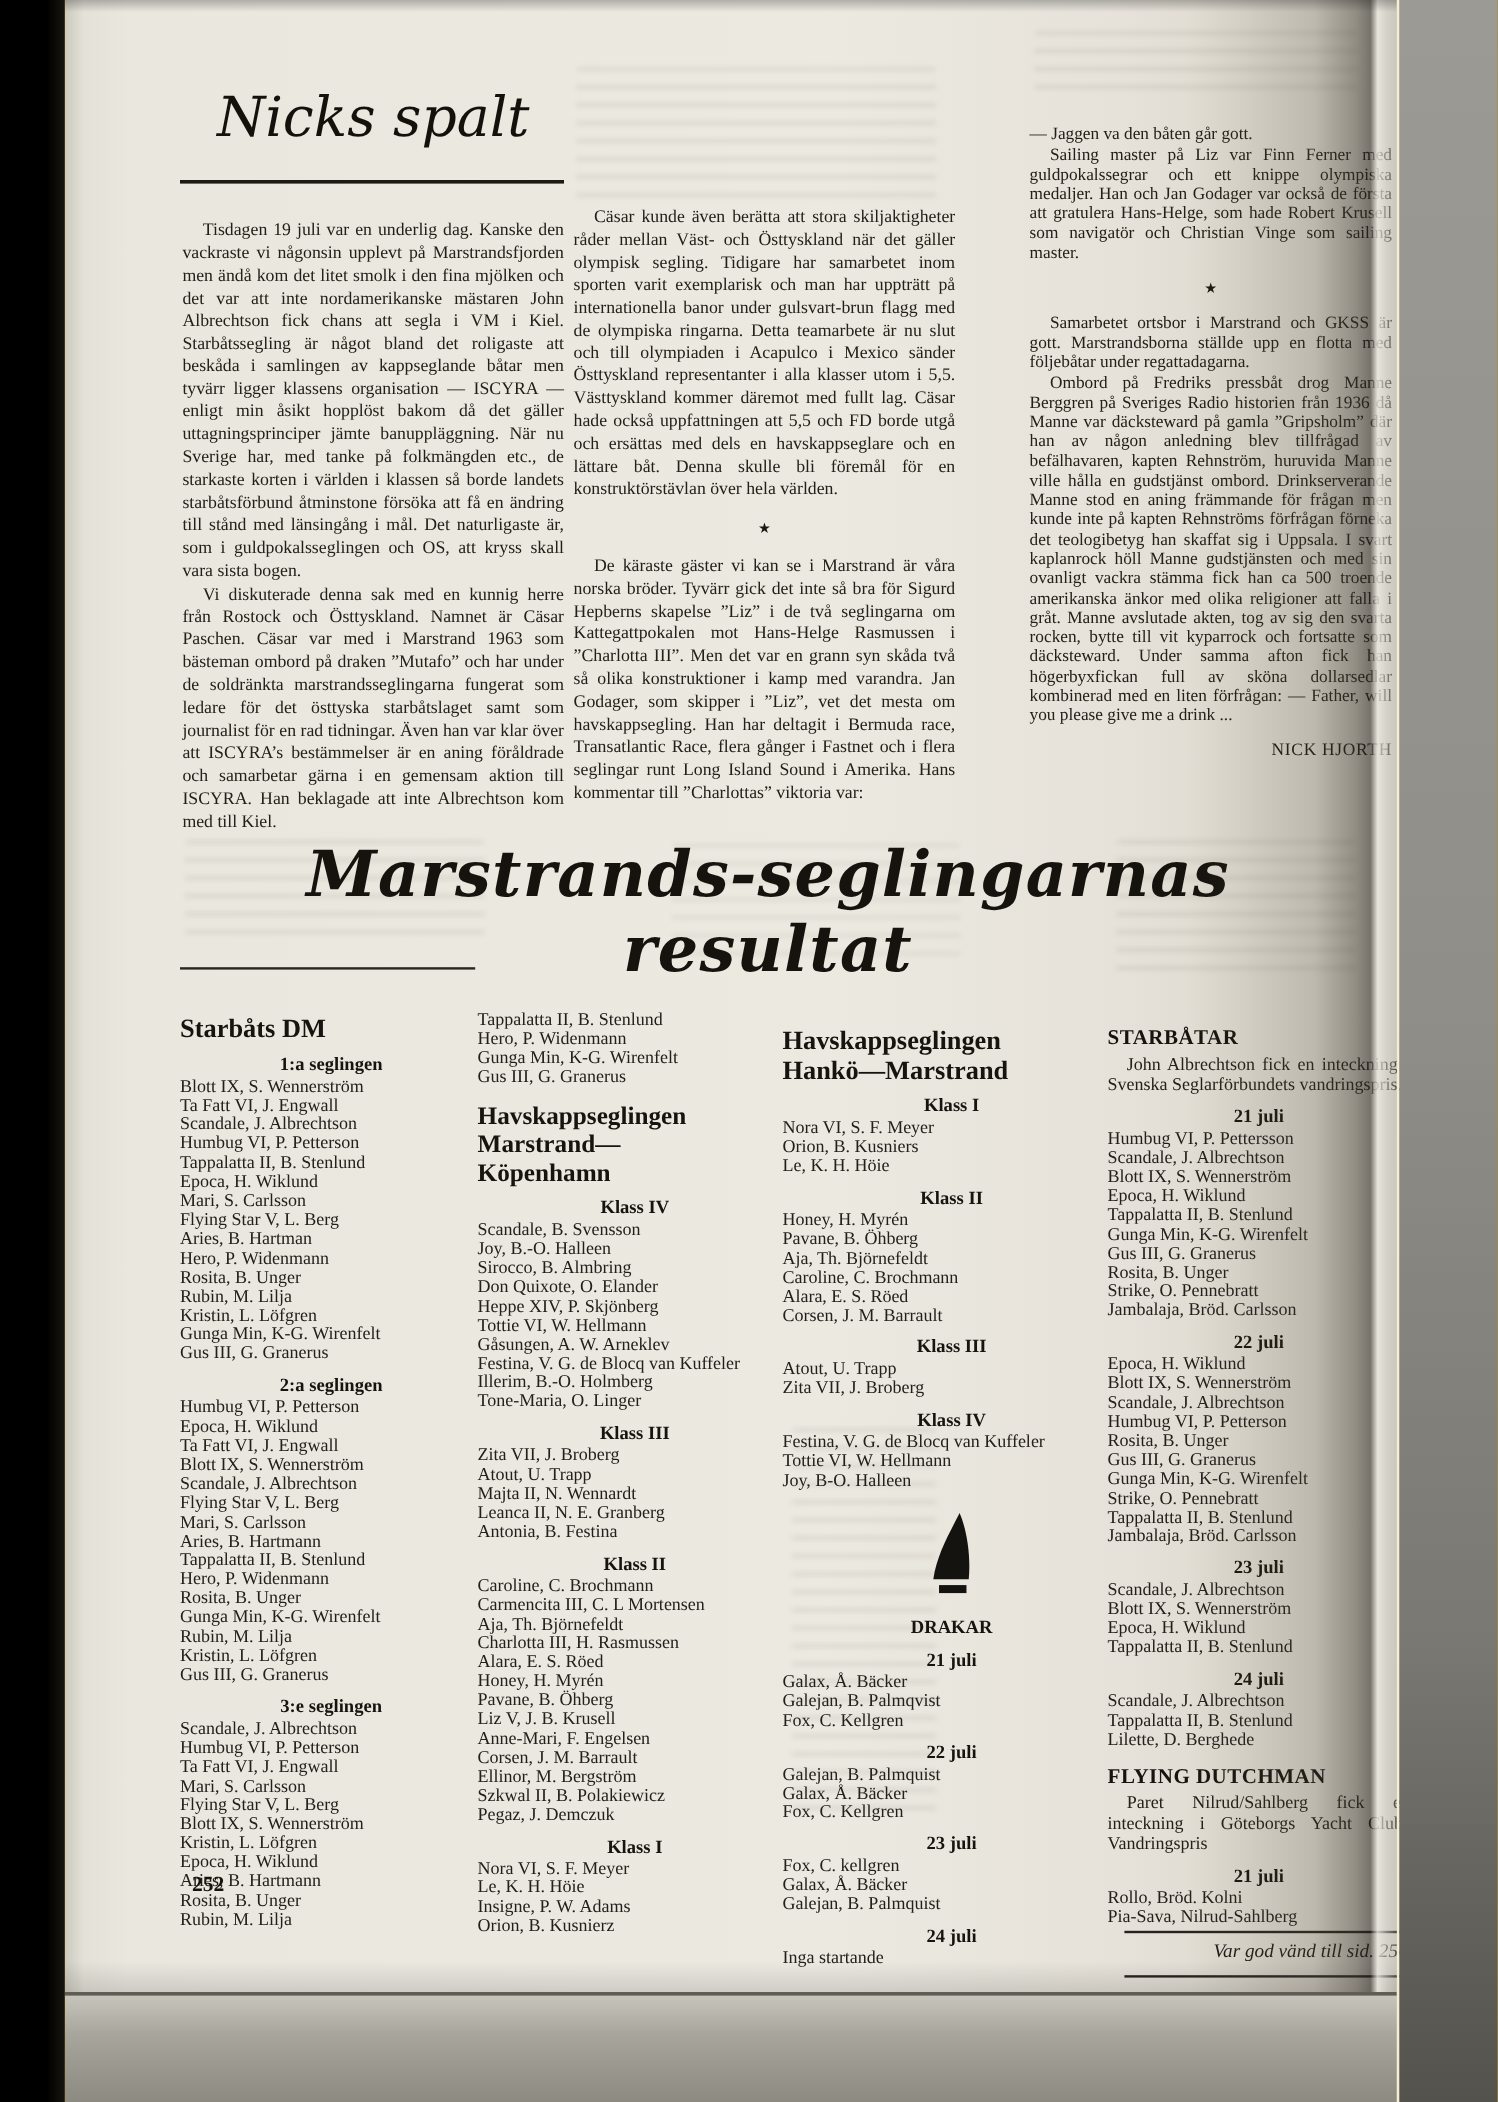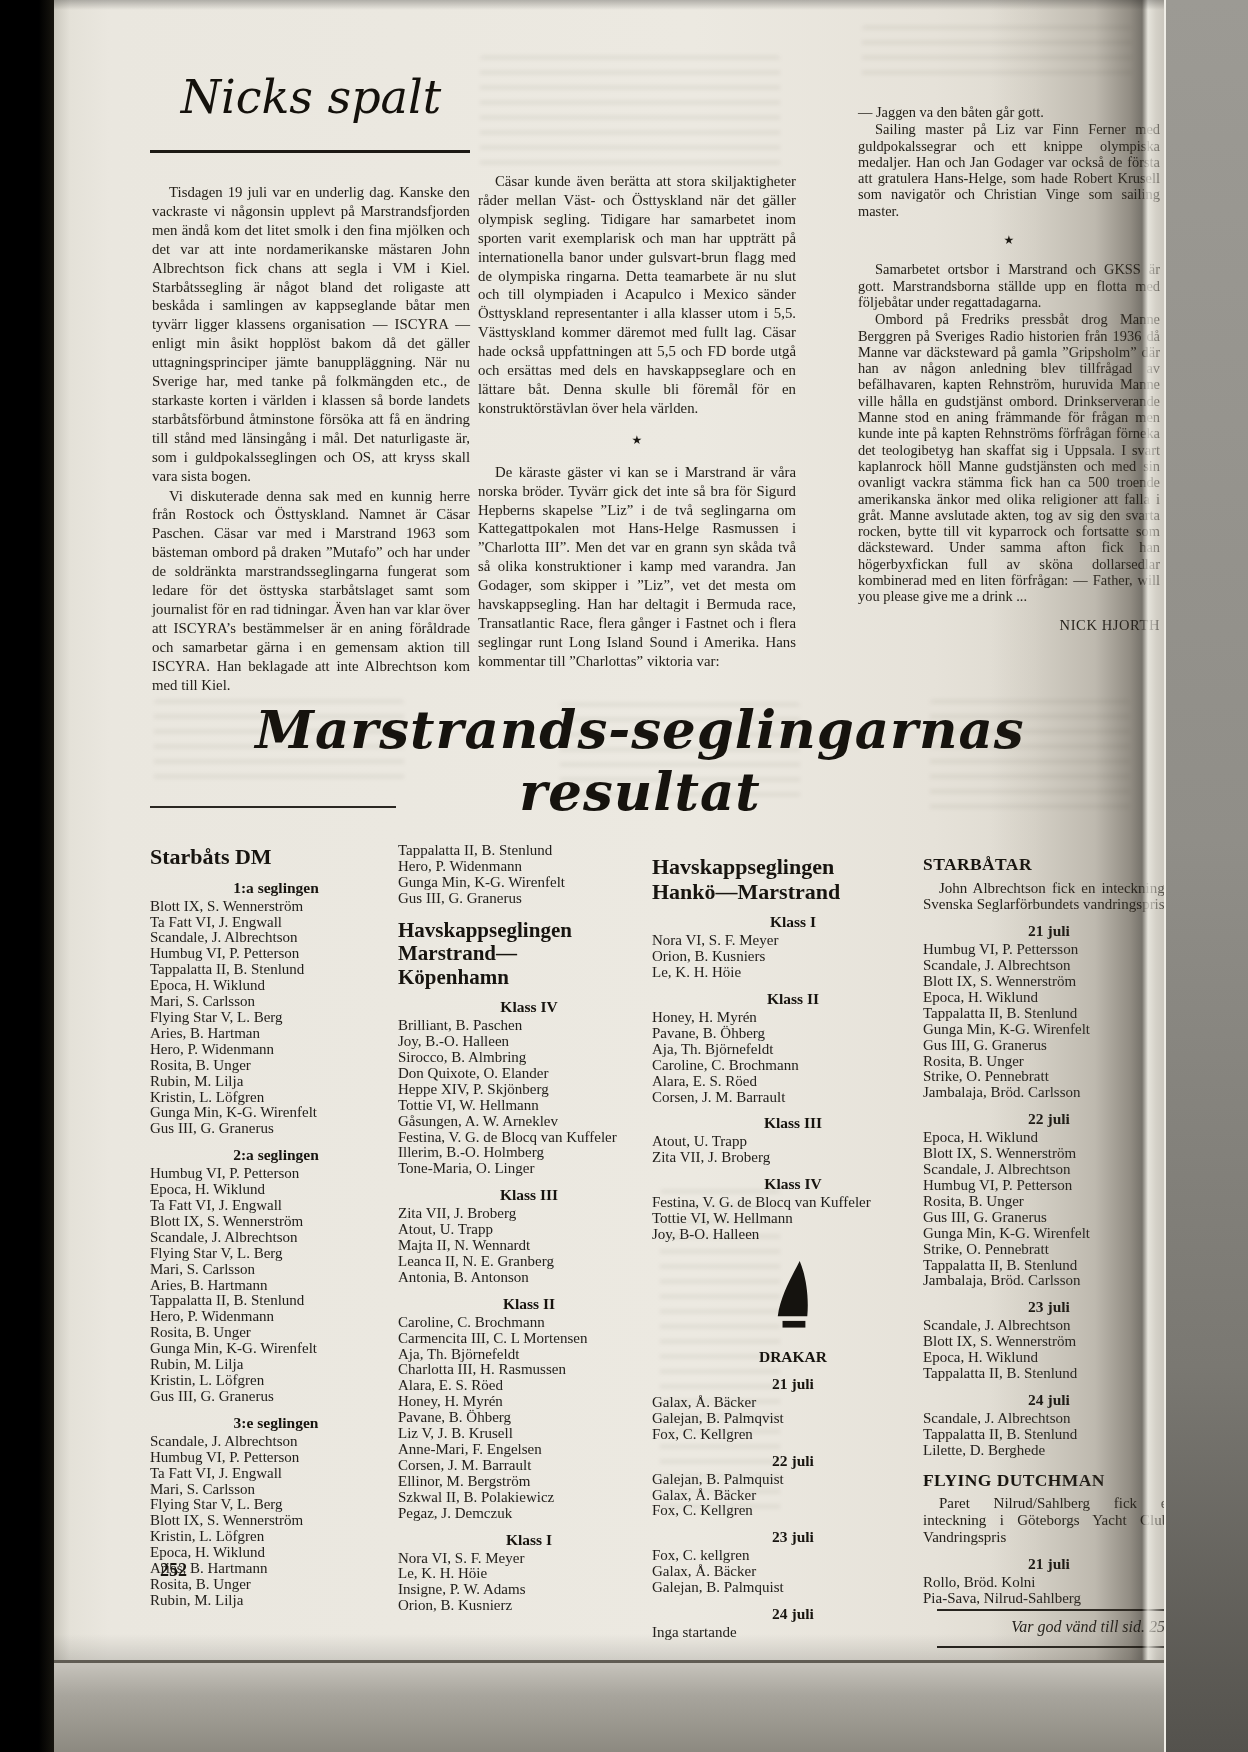--- a/index.html
+++ b/index.html
@@ -153,36 +153,36 @@
       </div>
     <div class="rcol r2">
         <div class="b-e">Tappalatta II, B. Stenlund</div>
         <div class="b-e">Hero, P. Widenmann</div>
         <div class="b-e">Gunga Min, K-G. Wirenfelt</div>
         <div class="b-e">Gus III, G. Granerus</div>
         <div class="b-h1">Havskappseglingen
 Marstrand—
 Köpenhamn</div>
         <div class="b-h2">Klass IV</div>
-        <div class="b-e">Brilliant, B. Paschen</div>
+        <div class="b-e">Scandale, B. Svensson</div>
         <div class="b-e">Joy, B.-O. Halleen</div>
         <div class="b-e">Sirocco, B. Almbring</div>
         <div class="b-e">Don Quixote, O. Elander</div>
         <div class="b-e">Heppe XIV, P. Skjönberg</div>
         <div class="b-e">Tottie VI, W. Hellmann</div>
         <div class="b-e">Gåsungen, A. W. Arneklev</div>
         <div class="b-e">Festina, V. G. de Blocq van Kuffeler</div>
         <div class="b-e">Illerim, B.-O. Holmberg</div>
         <div class="b-e">Tone-Maria, O. Linger</div>
         <div class="b-h2">Klass III</div>
         <div class="b-e">Zita VII, J. Broberg</div>
         <div class="b-e">Atout, U. Trapp</div>
         <div class="b-e">Majta II, N. Wennardt</div>
         <div class="b-e">Leanca II, N. E. Granberg</div>
-        <div class="b-e">Antonia, B. Antonson</div>
+        <div class="b-e">Antonia, B. Festina</div>
         <div class="b-h2">Klass II</div>
         <div class="b-e">Caroline, C. Brochmann</div>
         <div class="b-e">Carmencita III, C. L Mortensen</div>
         <div class="b-e">Aja, Th. Björnefeldt</div>
         <div class="b-e">Charlotta III, H. Rasmussen</div>
         <div class="b-e">Alara, E. S. Röed</div>
         <div class="b-e">Honey, H. Myrén</div>
         <div class="b-e">Pavane, B. Öhberg</div>
         <div class="b-e">Liz V, J. B. Krusell</div>
         <div class="b-e">Anne-Mari, F. Engelsen</div>

